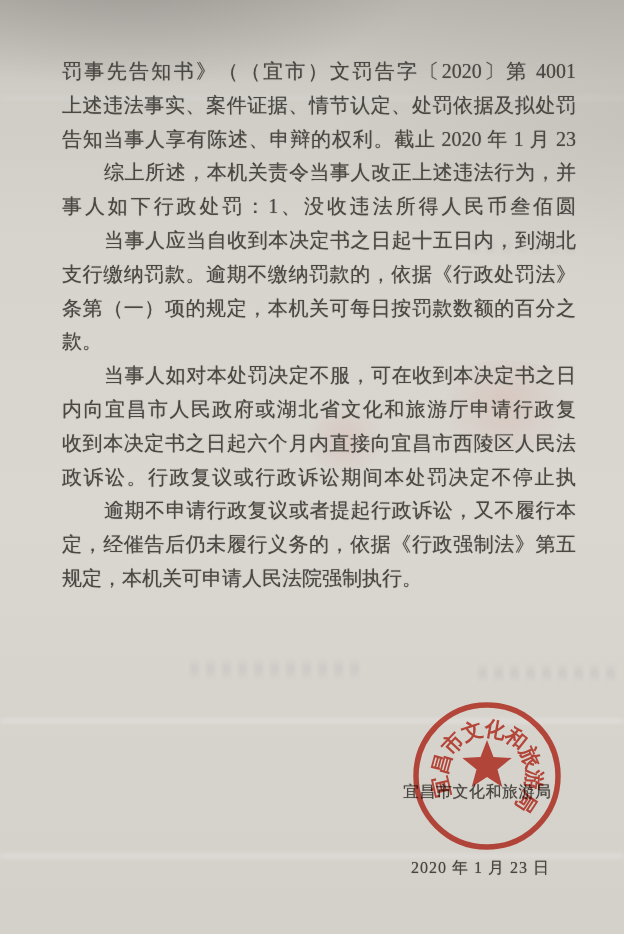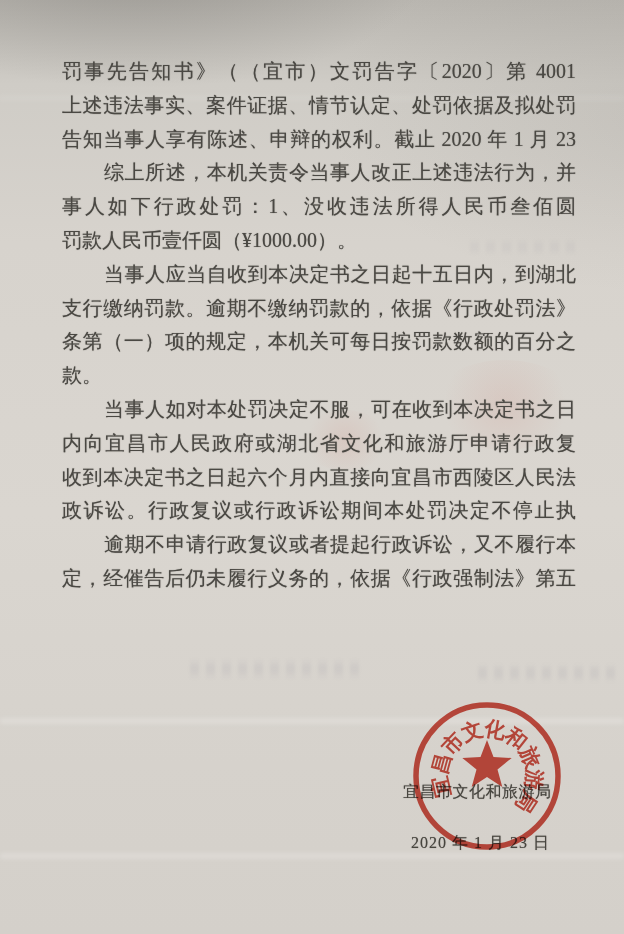--- a/index.html
+++ b/index.html
@@ -73,21 +73,21 @@
   }
   .sig, .date {
     position: absolute;
     font-size: 16px;
     color: #47453f;
     text-shadow: 0 0 1px rgba(71,69,63,0.6);
     letter-spacing: 0.5px;
     white-space: nowrap;
   }
   .sig  { left: 403px; top: 782px; }
-  .date { left: 411px; top: 833px; letter-spacing: 1px; }
+  .date { left: 411px; top: 858px; letter-spacing: 1px; }
   .seal {
     position: absolute;
     left: 402px;
     top: 692px;
     width: 170px;
     height: 170px;
     mix-blend-mode: multiply;
     opacity: 0.92;
     pointer-events: none;
   }
@@ -117,34 +117,34 @@
       <div class="marks"></div>
     </div>
 
   <div class="text-block">
     <div class="line">罚事先告知书》（（宜市）文罚告字〔2020〕第 4001 号），告知</div>
     <div class="line">上述违法事实、案件证据、情节认定、处罚依据及拟处罚内容，并</div>
     <div class="line">告知当事人享有陈述、申辩的权利。截止 2020 年 1 月 23 日，当事</div>
 
     <div class="line indent">综上所述，本机关责令当事人改正上述违法行为，并给予当</div>
     <div class="line">事人如下行政处罚：1、没收违法所得人民币叁佰圆（¥300.00），</div>
-    <div class="line last">罚款人民币壹仟圆（¥1000.00）。</div>
 
     <div class="line indent">当事人应当自收到本决定书之日起十五日内，到湖北银行南湖</div>
     <div class="line">支行缴纳罚款。逾期不缴纳罚款的，依据《行政处罚法》第五十一</div>
     <div class="line">条第（一）项的规定，本机关可每日按罚款数额的百分之三加处罚</div>
     <div class="line last">款。</div>
 
     <div class="line indent">当事人如对本处罚决定不服，可在收到本决定书之日起六十日</div>
     <div class="line">内向宜昌市人民政府或湖北省文化和旅游厅申请行政复议，也可在</div>
     <div class="line">收到本决定书之日起六个月内直接向宜昌市西陵区人民法院提起行</div>
     <div class="line last">政诉讼。行政复议或行政诉讼期间本处罚决定不停止执行。</div>
 
     <div class="line indent">逾期不申请行政复议或者提起行政诉讼，又不履行本处罚决</div>
     <div class="line">定，经催告后仍未履行义务的，依据《行政强制法》第五十四条的</div>
+    <div class="line last">规定，本机关可申请人民法院强制执行。</div>
   </div>
 
   <div class="sig">宜昌市文化和旅游局</div>
   <div class="date">2020 年 1 月 23 日</div>
 
   <svg class="seal" viewBox="0 0 170 170" aria-hidden="true">
     <circle cx="85" cy="84" r="71" fill="none" stroke="#cf3a2c" stroke-width="5.5" opacity="0.95"></circle>
     <polygon fill="#cf3a2c" opacity="0.95" points="85,48 91.5,65.1 109.7,66 95.5,77.4 100.3,95 85,85 69.7,95 74.5,77.4 60.3,66 78.5,65.1"></polygon>
     <g fill="#cf3a2c" opacity="0.95" text-anchor="middle">
       <text x="85" y="44" transform="rotate(-103 85 84)">宜</text>

